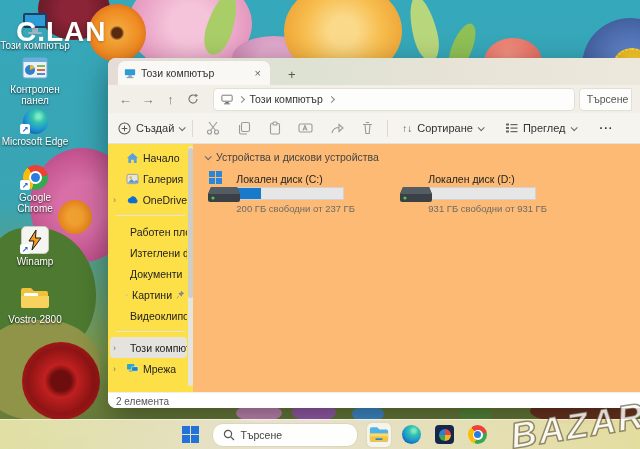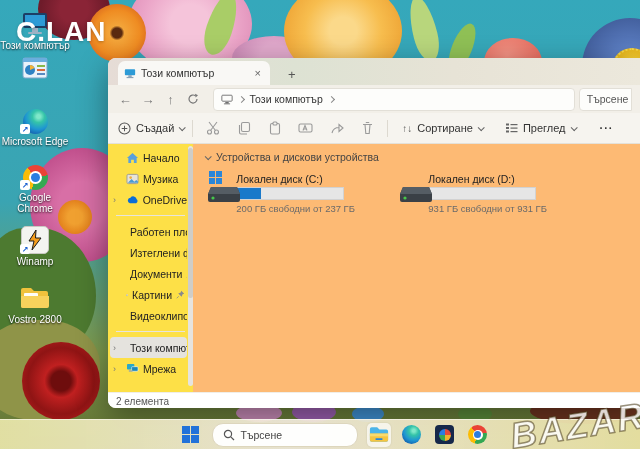--- a/index.html
+++ b/index.html
@@ -109,20 +109,21 @@
       <svg width="26" height="22" viewBox="0 0 26 22">
           <rect x="1" y="1" width="24" height="20" rx="2" fill="#e9f2fa" stroke="#7aa7cc"></rect>
           <rect x="1" y="1" width="24" height="4" fill="#6aaede"></rect>
           <circle cx="8" cy="13" r="5" fill="#2e82c4"></circle>
           <path d="M8 13 L8 8 A5 5 0 0 1 12.5 11 Z" fill="#f2b33a"></path>
           <rect x="15" y="8" width="8" height="2" fill="#88b84a"></rect>
           <rect x="15" y="12" width="8" height="2" fill="#d86a3a"></rect>
           <rect x="15" y="16" width="8" height="2" fill="#5a8ac0"></rect>
         </svg>
     </div>
+    <div class="lbl">Контролен панел</div>
   </div>
   <div class="dicon" style="left:0px;top:108px;">
     <div class="ic" style="height:26px;">
       <div style="width:25px;height:25px;border-radius:50%;background:radial-gradient(circle at 62% 30%,#7fe8c9 8%,#35c4a8 26%,#1e96d2 55%,#1358a8 85%);"></div>
       <span class="sc-arrow">↗</span>
     </div>
     <div class="lbl">Microsoft Edge</div>
   </div>
   <div class="dicon" style="left:0px;top:164px;">
     <div class="ic" style="height:26px;">
@@ -269,21 +270,21 @@
               <path d="M7 1 L13 6.5 H11.5 V12 H8.5 V8.5 H5.5 V12 H2.5 V6.5 H1 Z" fill="#5aa0dc"></path>
             </svg>
           <span>Начало</span>
         </div>
         <div class="srow">
           <svg width="13" height="12" viewBox="0 0 14 13">
               <rect x="1" y="1.5" width="12" height="10" rx="1.5" fill="#e8e4da" stroke="#999"></rect>
               <circle cx="5" cy="5" r="1.4" fill="#f0b040"></circle>
               <path d="M2 10.5 L6 6.5 L9 9.5 L11 7.5 L13 9.5 V10.5 Z" fill="#4a9ad4"></path>
             </svg>
-          <span>Музика</span>
+          <span>Галерия</span>
         </div>
         <div class="srow">
           <span class="exp">›</span>
           <svg width="14" height="10" viewBox="0 0 16 10">
               <path d="M5 9 a3.5 3.5 0 0 1 .6-6.9 A4.5 4.5 0 0 1 13.5 4 a3 3 0 0 1-.5 5 Z" fill="#0b6dd6"></path>
             </svg>
           <span>OneDrive</span>
         </div>
         <div class="ssep"></div>
         <div class="srow">

